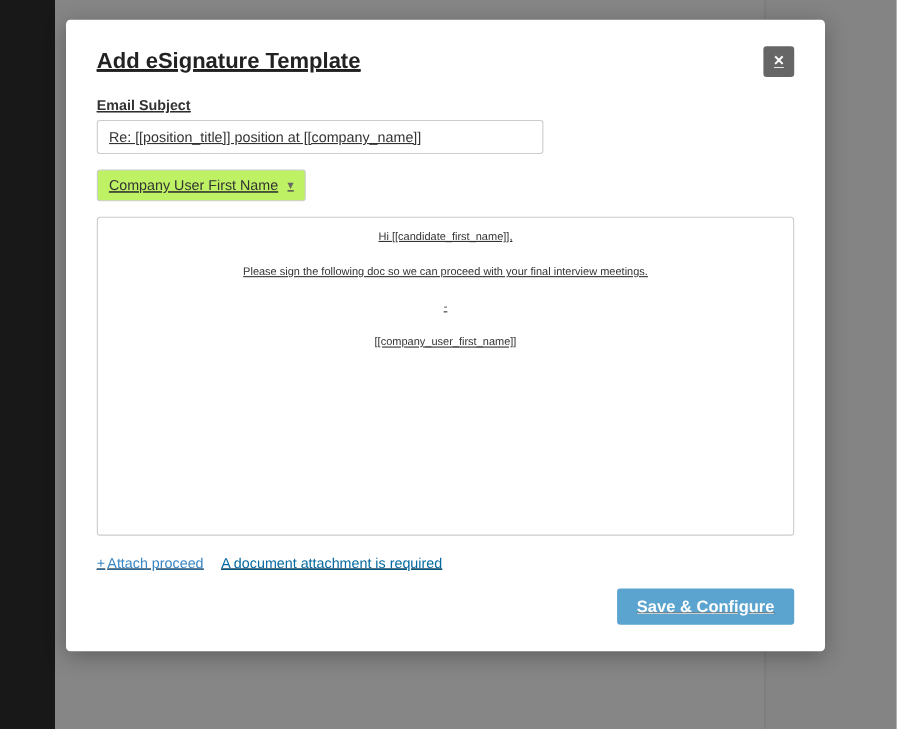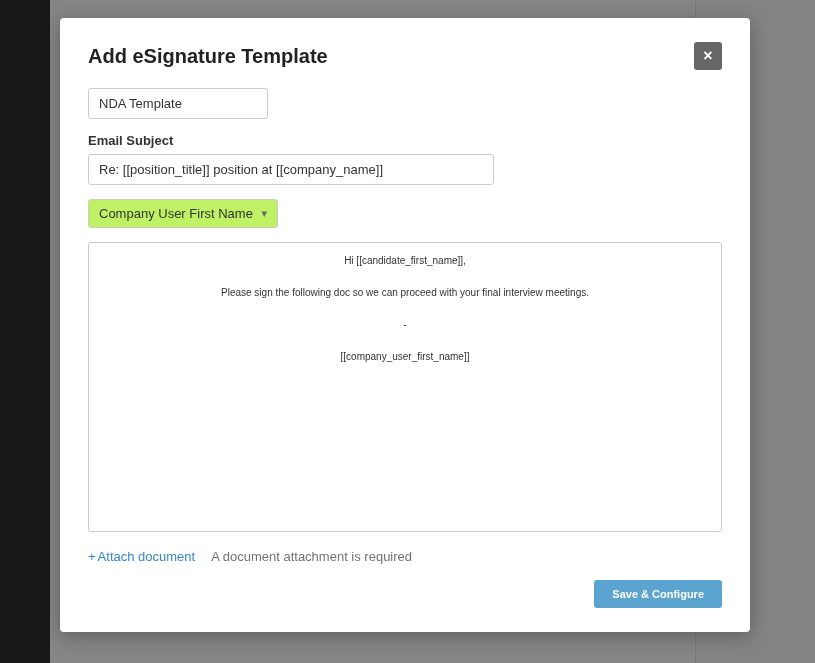--- a/index.html
+++ b/index.html
@@ -1,15 +1,15 @@
 <!DOCTYPE html>
 <html><head>
   <meta charset="utf-8">
   <style>
-    * { box-sizing: border-box; margin: 0; padding: 0; }
+    * { box-sizing: border-box; margin: 0; padding: 0; text-decoration: underline; }
     body {
       font-family: -apple-system, BlinkMacSystemFont, "Segoe UI", Helvetica, Arial, sans-serif;
       font-size: 14px;
       background: #555;
       width: 815px;
       height: 663px;
       overflow: hidden;
       position: relative;
     }
 
@@ -169,60 +169,57 @@
       cursor: pointer;
       text-decoration: none;
     }
 
     .attach-plus {
       color: #3a86c4;
       margin-right: 2px;
     }
 
     .validation-error {
-      color: #737373;
+      color: #0369a1;
       font-size: 13px;
     }
 
     
     .modal-footer {
       display: flex;
       justify-content: flex-end;
       margin-top: 16px;
     }
 
     .save-btn {
       background: #5ba4cf;
       color: #fff;
       border: none;
       border-radius: 3px;
       padding: 8px 18px;
-      font-size: 11px;
+      font-size: 15px;
       font-weight: 600;
       cursor: pointer;
     }
   </style>
 </head>
 <body>
 
 <div class="page-bg"></div>
 <div class="sidebar"></div>
 <div class="right-panel"></div>
 <div class="overlay"></div>
 
 <div class="modal">
 
   <div class="modal-header">
     <span class="modal-title">Add eSignature Template</span>
     <button class="modal-close-btn">×</button>
   </div>
 
-  <div class="form-field">
-    <input class="text-input template-name-input" type="text" value="NDA Template" style="">
-  </div>
 
   <div class="form-field">
     <label class="form-label">Email Subject</label>
     <input class="text-input email-subject-input" type="text" value="Re: [[position_title]] position at [[company_name]]" style="">
   </div>
 
   <div class="form-field">
 
     
     <div class="dropdown-select">
@@ -236,21 +233,21 @@
 
 Please sign the following doc so we can proceed with your final interview meetings.
 
 -
 
 [[company_user_first_name]]</textarea>
   </div>
 
   <div class="attach-row">
     <a class="attach-link">
-      <span class="attach-plus">+</span><span>Attach document</span>
+      <span class="attach-plus">+</span><span>Attach proceed</span>
     </a>
     <span class="validation-error">A document attachment is required</span>
   </div>
 
   <div class="modal-footer">
     <button class="save-btn">Save &amp; Configure</button>
   </div>
 
 </div>
 

